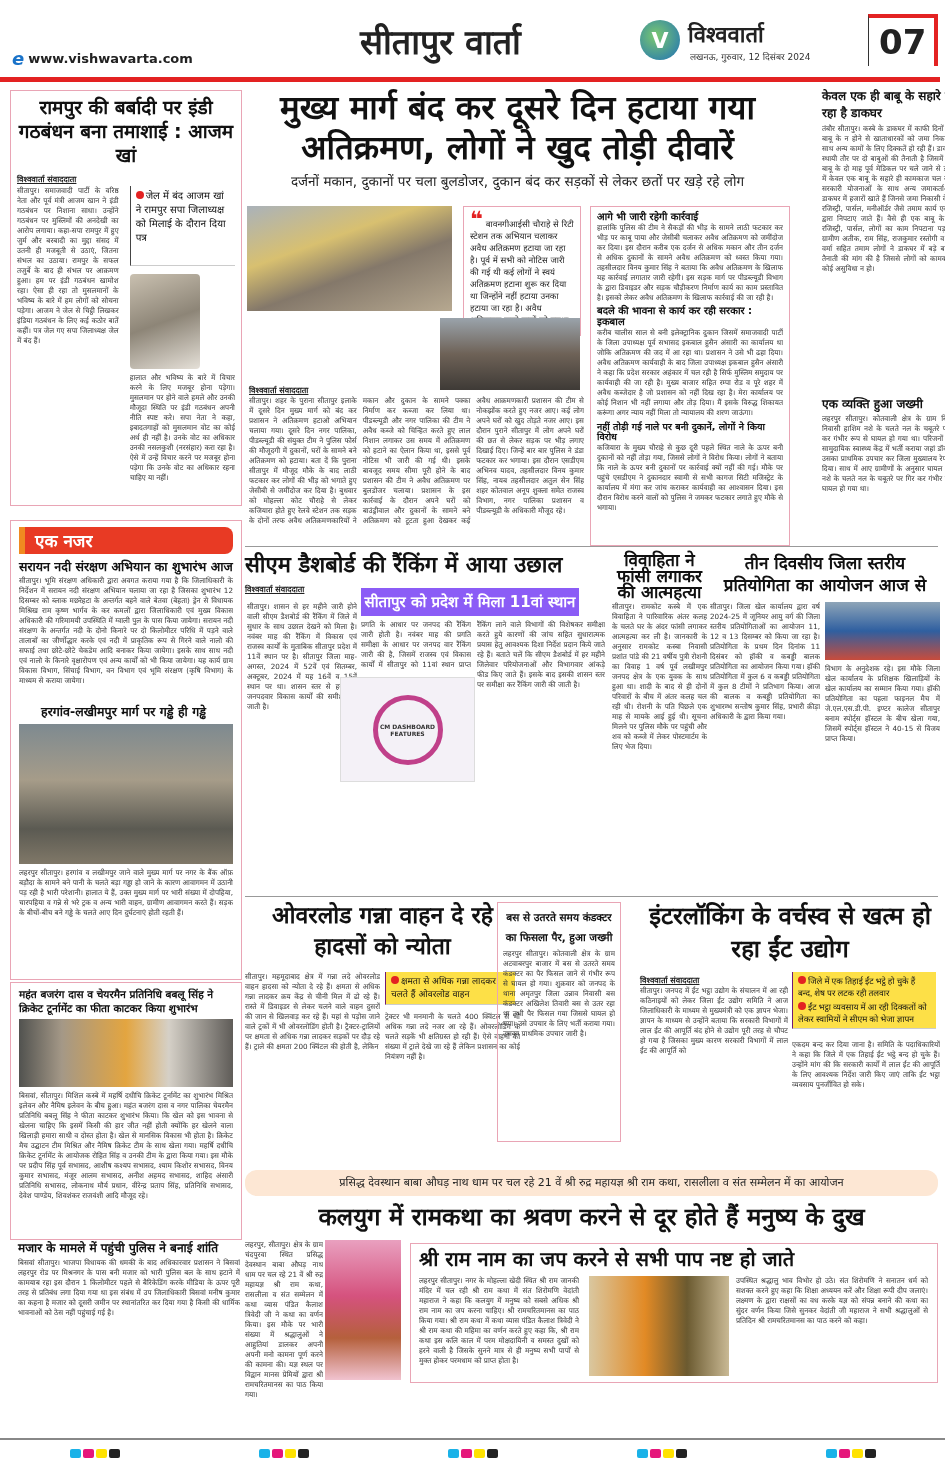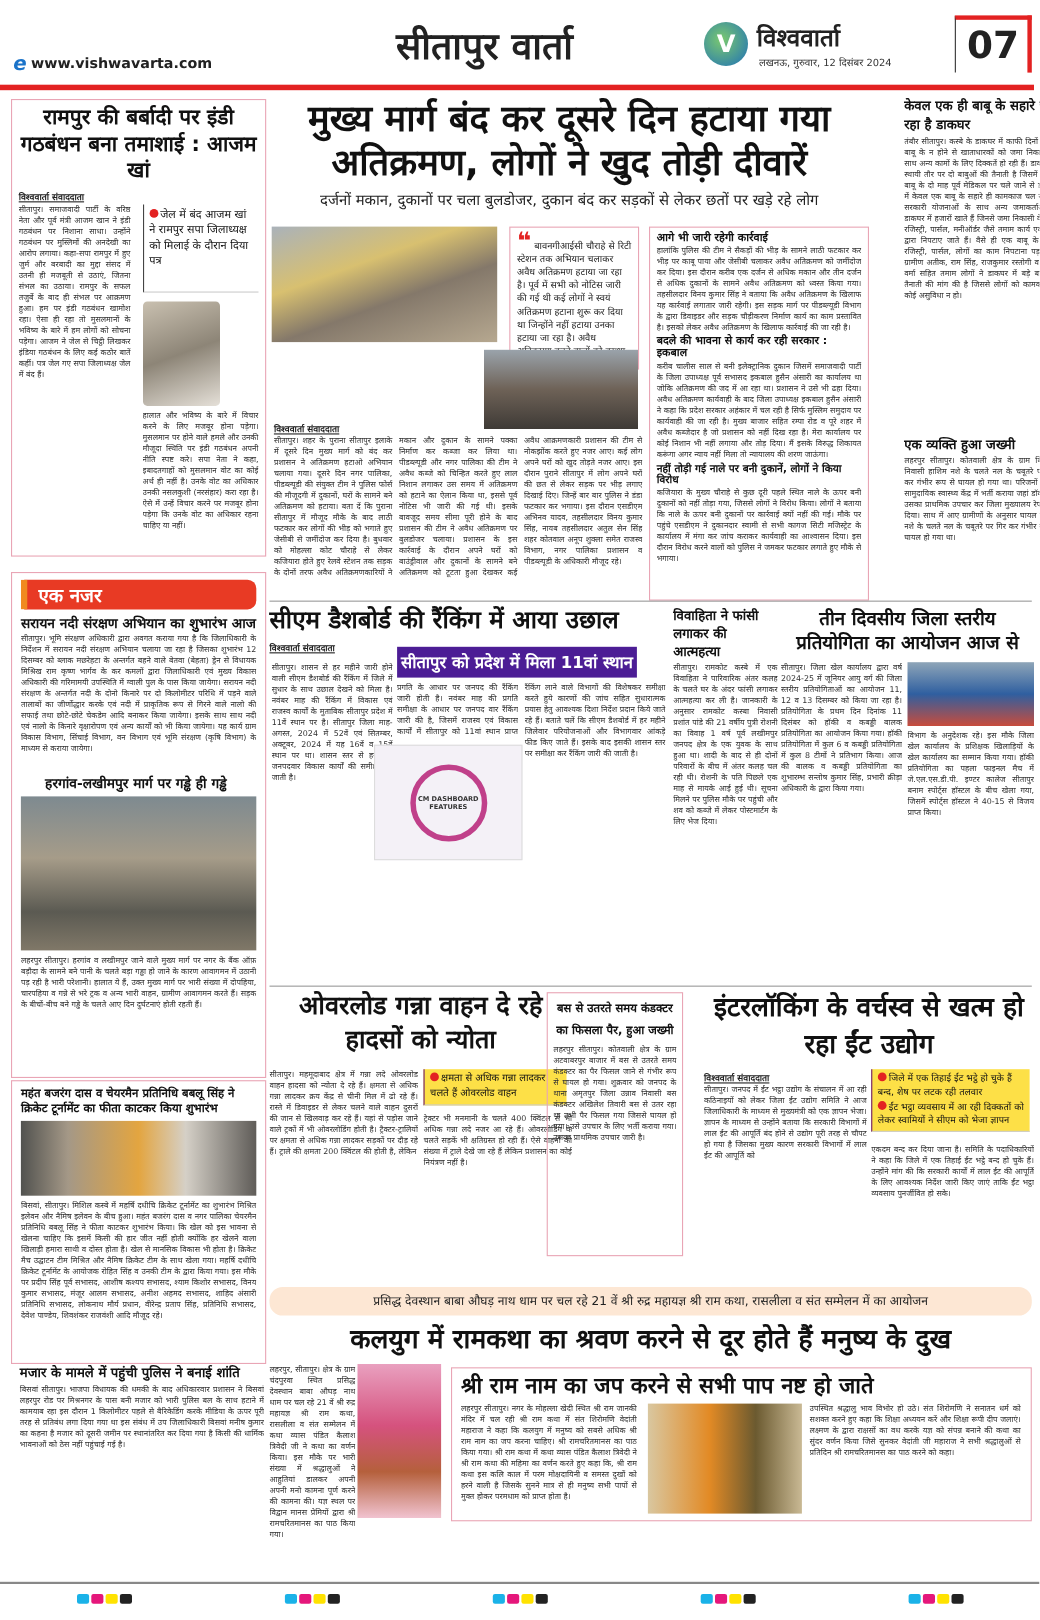--- a/index.html
+++ b/index.html
@@ -15,21 +15,21 @@
 .hdr-bar{left:0;top:77px;width:940px;height:5px;background:#e32222}
 .box{border:1px solid #e9a5b5}
 .h{font-weight:bold;color:#111;line-height:1.15}
 .txt{font-size:7.2px;line-height:10px;color:#333;text-align:justify;overflow:hidden}
 .by{font-size:8px;font-weight:bold;text-decoration:underline;color:#222}
 .photo{background:linear-gradient(135deg,#8a8f94,#c7b89a 40%,#6c7a88 70%,#a9a9a9)}
 .callout{background:#fde047;border-left:1px solid #701a75;border-bottom:1px solid #ccc;font-size:11px;line-height:15px;padding:3px 5px;color:#111}
 .dot{display:inline-block;width:8px;height:8px;border-radius:50%;background:#e32222;margin-right:2px}
 .quote{border:1px solid #e9a5b5;padding:6px;font-size:8.5px;line-height:12px;color:#222}
 .quote .q{color:#e32222;font-size:22px;font-weight:bold;line-height:14px}
-.redbar{background:#4c1d95;color:#fff;font-weight:bold}
+.redbar{background:#8b5cf6;color:#fff;font-weight:bold}
 .strip{left:0;top:1442px;width:945px;height:22px;display:flex;justify-content:space-around;align-items:center}
 .reg{display:flex;gap:2px;align-items:center}
 .reg span{width:11px;height:9px;border-radius:2px;display:inline-block}
 .divider{background:#999}
 </style>
 </head>
 <body>
 
 <div class="abs hdr-url">
   <span class="ie">e</span>
@@ -116,21 +116,21 @@
   <div class="redbar" style="position:absolute;left:116px;top:36px;width:218px;height:28px;font-size:15px;text-align:center;line-height:28px;">सीतापुर को प्रदेश में मिला 11वां स्थान</div>
   <div class="txt" style="position:absolute;left:2px;top:50px;width:110px;height:200px;">सीतापुर। शासन से हर महीने जारी होने वाली सीएम डैशबोर्ड की रैंकिंग में जिले में सुधार के साथ उछाल देखने को मिला है। नवंबर माह की रैंकिंग में विकास एवं राजस्व कार्यों के मुताबिक सीतापुर प्रदेश में 11वें स्थान पर है। सीतापुर जिला माह-अगस्त, 2024 में 52वें एवं सितम्बर, अक्टूबर, 2024 में यह 16वें व 15वें स्थान पर था। शासन स्तर से हर माह जनपदवार विकास कार्यों की समीक्षा की जाती है।</div>
   <div class="txt" style="position:absolute;left:116px;top:68px;width:110px;height:50px;">प्रगति के आधार पर जनपद की रैंकिंग जारी होती है। नवंबर माह की प्रगति समीक्षा के आधार पर जनपद वार रैंकिंग जारी की है, जिसमें राजस्व एवं विकास कार्यों में सीतापुर को 11वां स्थान प्राप्त हुआ है। जिलाधिकारी अभिषेक आनंद के कुशल निर्देशन व मार्गदर्शन में जनपद सीतापुर को सीएम डैशबोर्ड की रैंकिंग में सुधार लाने हेतु पूरी तन्मयता से प्रयास किया जा रहा है।</div>
   <div class="txt" style="position:absolute;left:232px;top:68px;width:128px;height:260px;">रैंकिंग लाने वाले विभागों की विशेषकर समीक्षा करते हुये कारणों की जांच सहित सुधारात्मक प्रयास हेतु आवश्यक दिशा निर्देश प्रदान किये जाते रहे हैं। बताते चलें कि सीएम डैशबोर्ड में हर महीने जिलेवार परियोजनाओं और विभागवार आंकड़े फीड किए जाते हैं। इसके बाद इसकी शासन स्तर पर समीक्षा कर रैंकिंग जारी की जाती है।</div>
   <div style="position:absolute;left:95px;top:125px;width:135px;height:105px;background:#f4f1f7;border:1px solid #ddd;display:flex;align-items:center;justify-content:center;">
     <div style="width:70px;height:70px;border-radius:50%;border:5px solid #c0408a;display:flex;align-items:center;justify-content:center;font-size:6px;font-weight:bold;text-align:center;color:#333;">CM DASHBOARD FEATURES</div>
   </div>
 </div>
 
 <div class="abs" style="left:612px;top:552px;width:95px;height:340px;">
-  <div class="h" style="font-size:12px;text-align:left;line-height:16px;">विवाहिता ने फांसी लगाकर की आत्महत्या</div>
+  <div class="h" style="font-size:17px;text-align:center;line-height:16px;">विवाहिता ने फांसी लगाकर की आत्महत्या</div>
   <div class="txt" style="height:300px;margin-top:2px;">सीतापुर। रामकोट कस्बे में एक विवाहिता ने पारिवारिक अंतर कलह के चलते घर के अंदर फांसी लगाकर आत्महत्या कर ली है। जानकारी के अनुसार रामकोट कस्बा निवासी प्रशांत पांडे की 21 वर्षीय पुत्री रोशनी का विवाह 1 वर्ष पूर्व लखीमपुर जनपद क्षेत्र के एक युवक के साथ हुआ था। शादी के बाद से ही दोनों परिवारों के बीच में अंतर कलह चल रही थी। रोशनी के पति पिछले एक माह से मायके आई हुई थी। सूचना मिलने पर पुलिस मौके पर पहुंची और शव को कब्जे में लेकर पोस्टमार्टम के लिए भेज दिया।</div>
 </div>
 
 <div class="abs" style="left:710px;top:552px;width:230px;height:340px;">
   <div class="h" style="font-size:17px;text-align:center;line-height:22px;">तीन दिवसीय जिला स्तरीय प्रतियोगिता का आयोजन आज से</div>
   <div class="txt" style="position:absolute;left:0;top:50px;width:110px;height:280px;">सीतापुर। जिला खेल कार्यालय द्वारा वर्ष 2024-25 में जूनियर आयु वर्ग की जिला स्तरीय प्रतियोगिताओं का आयोजन 11, 12 व 13 दिसम्बर को किया जा रहा है। प्रतियोगिता के प्रथम दिन दिनांक 11 दिसंबर को हॉकी व कबड्डी बालक प्रतियोगिता का आयोजन किया गया। हॉकी प्रतियोगिता में कुल 6 व कबड्डी प्रतियोगिता में कुल 8 टीमों ने प्रतिभाग किया। आज की बालक व कबड्डी प्रतियोगिता का शुभारम्भ सन्तोष कुमार सिंह, प्रभारी क्रीड़ा अधिकारी के द्वारा किया गया।</div>
   <div class="photo" style="position:absolute;left:115px;top:50px;width:115px;height:58px;background:linear-gradient(180deg,#8ea5b8,#2f5fa0 50%,#c84c3c);"></div>
   <div class="txt" style="position:absolute;left:115px;top:112px;width:115px;height:220px;">विभाग के अनुदेशक रहे। इस मौके जिला खेल कार्यालय के प्रशिक्षक खिलाड़ियों के खेल कार्यालय का सम्मान किया गया। हॉकी प्रतियोगिता का पहला फाइनल मैच में जे.एल.एस.डी.पी. इण्टर कालेज सीतापुर बनाम स्पोर्ट्स हॉस्टल के बीच खेला गया, जिसमें स्पोर्ट्स हॉस्टल ने 40-15 से विजय प्राप्त किया।</div>
 </div>
 
@@ -147,21 +147,21 @@
 
 <div class="abs box" style="left:497px;top:902px;width:124px;height:240px;padding:4px 5px;">
   <div class="h" style="font-size:10.5px;text-align:center;line-height:20px;">बस से उतरते समय कंडक्टर का फिसला पैर, हुआ जख्मी</div>
   <div class="txt" style="height:165px;margin-top:2px;">लहरपुर सीतापुर। कोतवाली क्षेत्र के ग्राम अटवाबरपुर बाजार में बस से उतरते समय कंडक्टर का पैर फिसल जाने से गंभीर रूप से घायल हो गया। शुक्रवार को जनपद के थाना अमृतपुर जिला उन्नाव निवासी बस कंडक्टर अखिलेश तिवारी बस से उतर रहा था तभी पैर फिसल गया जिससे घायल हो गया। उसे उपचार के लिए भर्ती कराया गया। उसका प्राथमिक उपचार जारी है।</div>
 </div>
 
 <div class="abs" style="left:640px;top:900px;width:300px;height:245px;">
   <div class="h" style="font-size:24px;text-align:center;line-height:33px;">इंटरलॉकिंग के वर्चस्व से खत्म हो रहा ईंट उद्योग</div>
   <div class="by" style="position:absolute;left:0;top:74px;">विश्ववार्ता संवाददाता</div>
   <div class="txt" style="position:absolute;left:0;top:86px;width:148px;height:156px;">सीतापुर। जनपद में ईंट भट्ठा उद्योग के संचालन में आ रही कठिनाइयों को लेकर जिला ईंट उद्योग समिति ने आज जिलाधिकारी के माध्यम से मुख्यमंत्री को एक ज्ञापन भेजा। ज्ञापन के माध्यम से उन्होंने बताया कि सरकारी विभागों में लाल ईंट की आपूर्ति बंद होने से उद्योग पूरी तरह से चौपट हो गया है जिसका मुख्य कारण सरकारी विभागों में लाल ईंट की आपूर्ति को</div>
-  <div class="callout" style="position:absolute;left:152px;top:72px;width:144px;font-size:8.5px;line-height:12px;">
+  <div class="callout" style="position:absolute;left:152px;top:72px;width:144px;font-size:8.5px;line-height:12px;font-family:Liberation Serif, serif;">
     <div><span class="dot"></span><span>जिले में एक तिहाई ईंट भट्ठे हो चुके हैं बन्द, शेष पर लटक रही तलवार</span></div>
     <div style="margin-top:2px;"><span class="dot"></span><span>ईंट भट्ठा व्यवसाय में आ रही दिक्कतों को लेकर स्वामियों ने सीएम को भेजा ज्ञापन</span></div>
   </div>
   <div class="txt" style="position:absolute;left:152px;top:140px;width:148px;height:102px;">एकदम बन्द कर दिया जाना है। समिति के पदाधिकारियों ने कहा कि जिले में एक तिहाई ईंट भट्ठे बन्द हो चुके हैं। उन्होंने मांग की कि सरकारी कार्यों में लाल ईंट की आपूर्ति के लिए आवश्यक निर्देश जारी किए जाएं ताकि ईंट भट्ठा व्यवसाय पुनर्जीवित हो सके।</div>
 </div>
 
 <div class="abs" style="left:245px;top:1170px;width:693px;height:26px;background:#fde7d4;border-radius:12px;font-size:11px;text-align:center;line-height:26px;white-space:nowrap;overflow:hidden;color:#222;">प्रसिद्ध देवस्थान बाबा औघड़ नाथ धाम पर चल रहे 21 वें श्री रुद्र महायज्ञ श्री राम कथा, रासलीला व संत सम्मेलन में का आयोजन</div>
 <div class="abs h" style="left:245px;top:1200px;width:693px;font-size:24px;text-align:center;line-height:34px;white-space:nowrap;">कलयुग में रामकथा का श्रवण करने से दूर होते हैं मनुष्य के दुख</div>
 <div class="abs txt" style="left:245px;top:1240px;width:78px;height:195px;">लहरपुर, सीतापुर। क्षेत्र के ग्राम चंदपुरवा स्थित प्रसिद्ध देवस्थान बाबा औघड़ नाथ धाम पर चल रहे 21 वें श्री रुद्र महायज्ञ श्री राम कथा, रासलीला व संत सम्मेलन में कथा व्यास पंडित कैलाश त्रिवेदी जी ने कथा का वर्णन किया। इस मौके पर भारी संख्या में श्रद्धालुओं ने आहुतियां डालकर अपनी अपनी मनो कामना पूर्ण करने की कामना की। यज्ञ स्थल पर विद्वान मानस प्रेमियों द्वारा श्री रामचरितमानस का पाठ किया गया।</div>
 <div class="abs photo" style="left:325px;top:1240px;width:76px;height:140px;background:linear-gradient(180deg,#e9a0bf,#d5527e 40%,#b5603c 70%,#f1c3d0);"></div>

